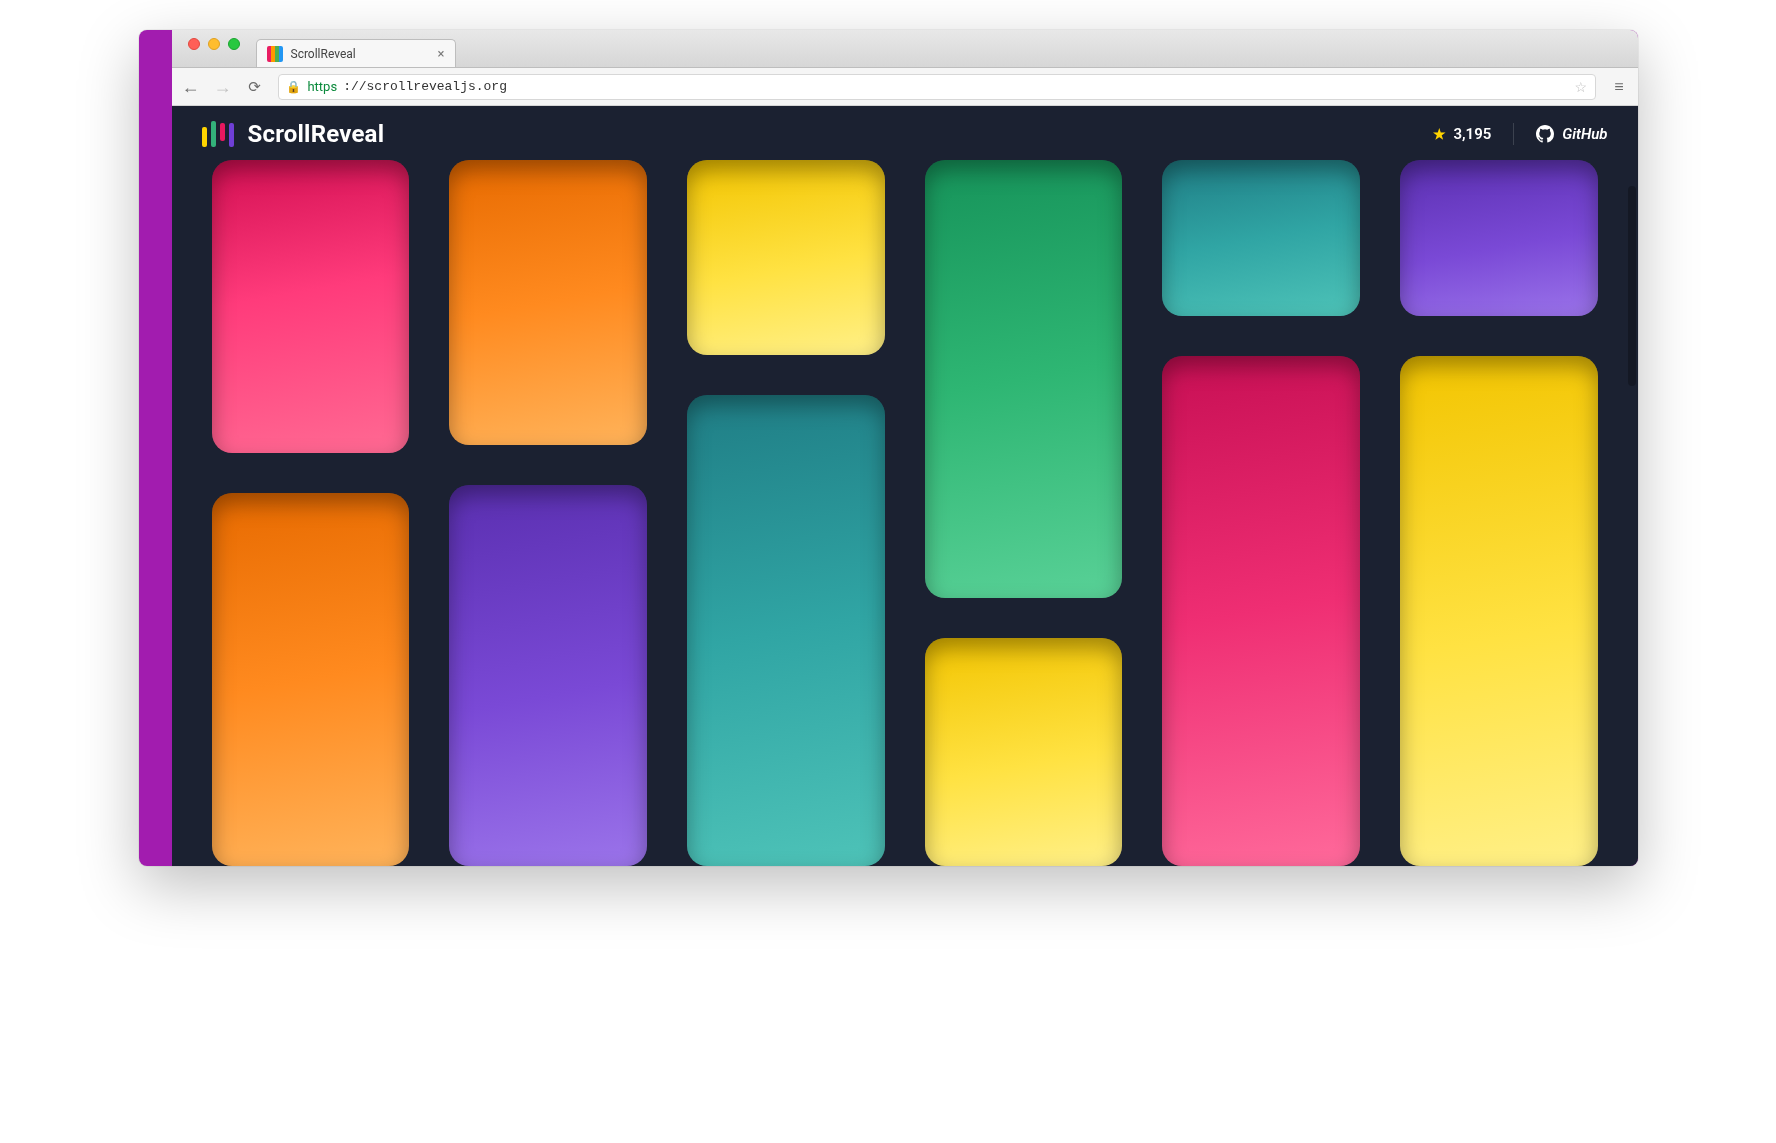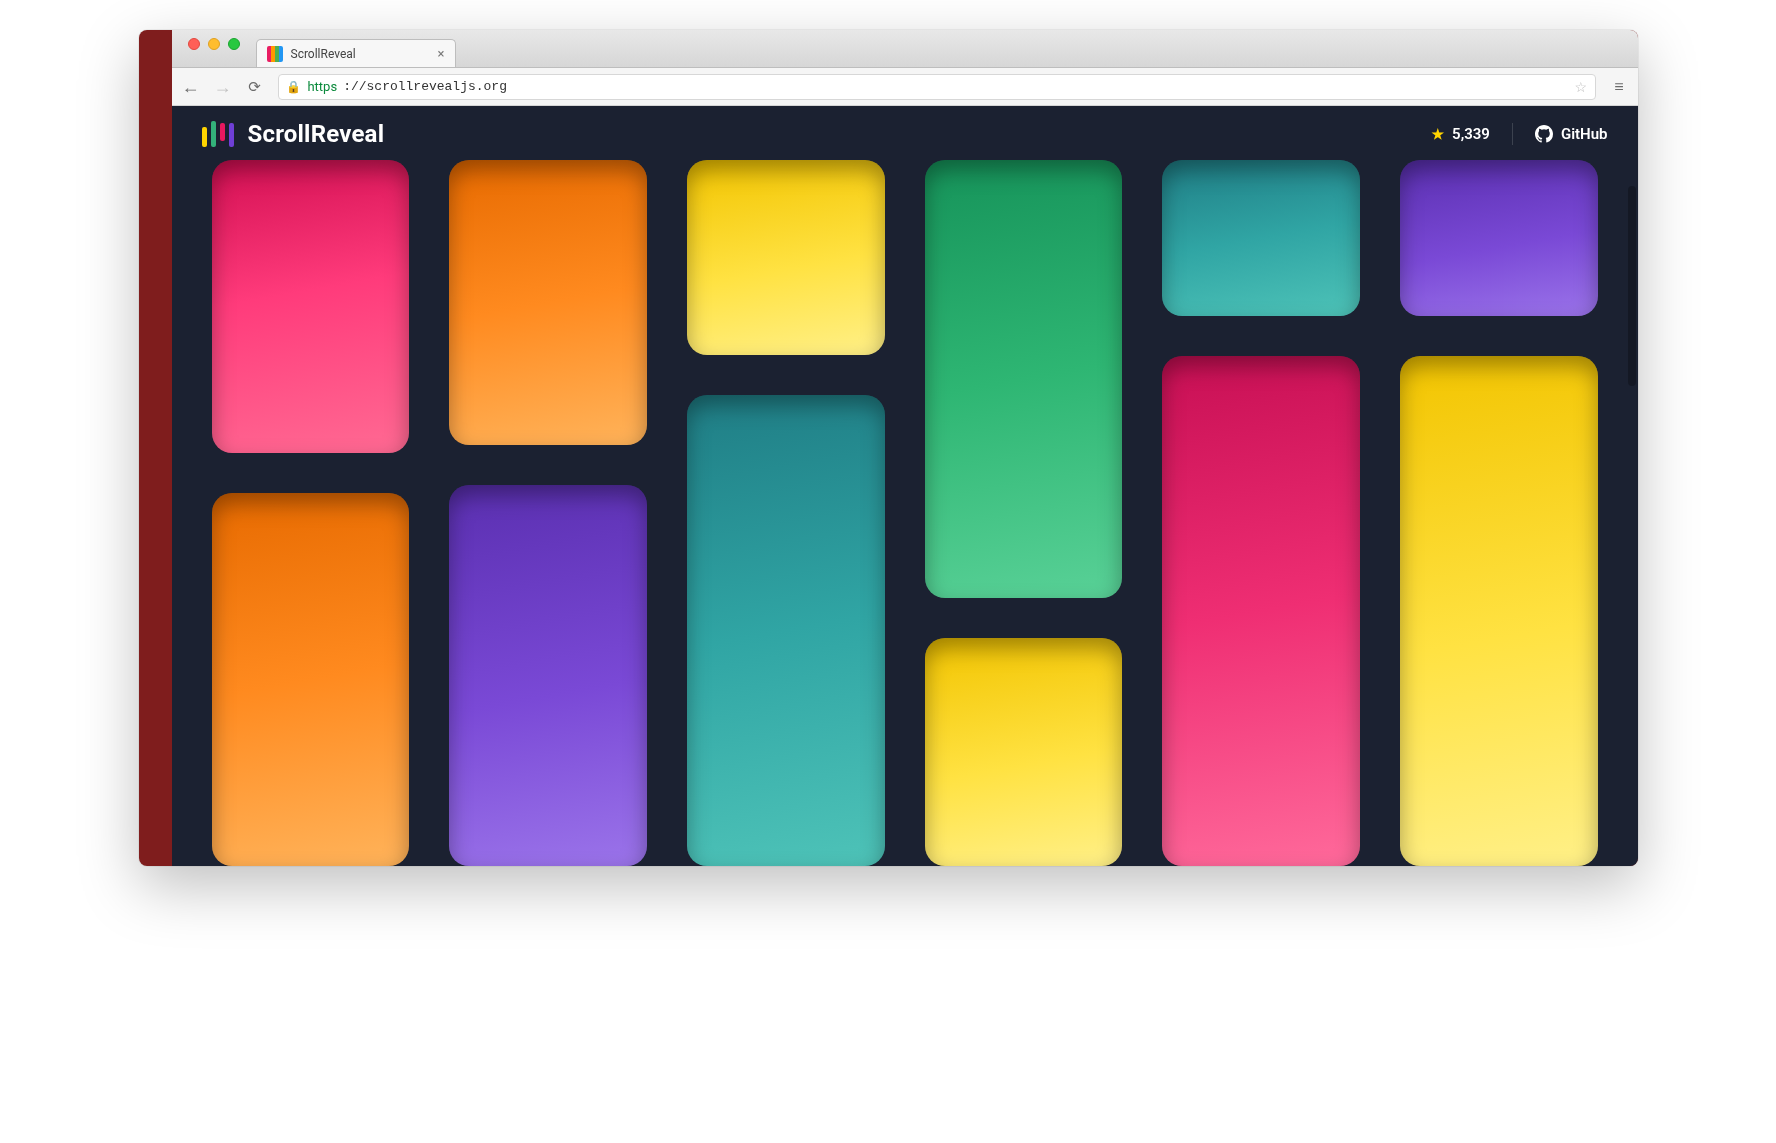--- a/index.html
+++ b/index.html
@@ -4,21 +4,21 @@
 <style>
   * { margin: 0; padding: 0; box-sizing: border-box; }
   html, body { width: 100%; height: 100%; font-family: -apple-system, BlinkMacSystemFont, "Segoe UI", Roboto, Helvetica, Arial, sans-serif; }
   body { background: #fff; display: flex; align-items: flex-start; justify-content: center; padding: 30px; }
 
   .browser-window {
     width: 1499px;
     border-radius: 8px;
     box-shadow: 0 20px 60px rgba(0,0,0,0.25), 0 0 0 1px rgba(0,0,0,0.05);
     overflow: hidden;
-    background: #7f1d1d;
+    background: #a21caf;
     padding-left: 33px;
   }
 
   
   .tab-bar {
     height: 38px;
     background: linear-gradient(#e8e8e8, #d6d6d6);
     display: flex;
     align-items: flex-end;
     padding: 0 0 0 10px;
@@ -117,21 +117,21 @@
   .lb2 { height: 26px; background: #33b27a; }
   .lb3 { height: 18px; background: #e9185f; margin-bottom: 6px; }
   .lb4 { height: 24px; background: #6f3fd6; }
 
   .logo-text { font-size: 24px; font-weight: 700; letter-spacing: .2px; }
 
   .header-right { margin-left: auto; display: flex; align-items: center; gap: 22px; font-size: 15px; font-weight: 600; }
   .stars { display: flex; align-items: center; gap: 8px; color: #fff; }
   .stars .star-icon { color: #ffd400; font-size: 14px; }
   .divider { width: 1px; height: 22px; background: rgba(255,255,255,0.15); }
-  .gh-link { display: flex; align-items: center; gap: 8px; color: #fff; }
+  .gh-link { display: flex; align-items: center; gap: 8px; color: #fff; font-style: italic; }
   .gh-icon { width: 18px; height: 18px; }
 
   
   .stage {
     position: absolute; inset: 0;
     padding-top: 0;
     display: flex;
     gap: 40px;
     padding-left: 40px;
     padding-right: 40px;
@@ -204,21 +204,21 @@
         <span class="logo-bar lb1"></span>
         <span class="logo-bar lb2"></span>
         <span class="logo-bar lb3"></span>
         <span class="logo-bar lb4"></span>
       </span>
       <span class="logo-text">ScrollReveal</span>
 
       <div class="header-right">
         <a class="stars">
           <span class="star-icon">★</span>
-          <span>5,339</span>
+          <span>3,195</span>
         </a>
         <span class="divider"></span>
         <a class="gh-link">
           <svg class="gh-icon" viewBox="0 0 16 16" fill="currentColor">
             <path d="M8 0C3.58 0 0 3.58 0 8c0 3.54 2.29 6.53 5.47 7.59.4.07.55-.17.55-.38
                      0-.19-.01-.82-.01-1.49-2.01.37-2.53-.49-2.69-.94-.09-.23-.48-.94-.82-1.13
                      -.28-.15-.68-.52-.01-.53.63-.01 1.08.58 1.23.82.72 1.21 1.87.87 2.33.66
                      .07-.52.28-.87.51-1.07-1.78-.2-3.64-.89-3.64-3.95 0-.87.31-1.59.82-2.15
                      -.08-.2-.36-1.02.08-2.12 0 0 .67-.21 2.2.82a7.52 7.52 0 0 1 4 0
                      c1.53-1.04 2.2-.82 2.2-.82.44 1.1.16 1.92.08 2.12.51.56.82 1.27.82 2.15

